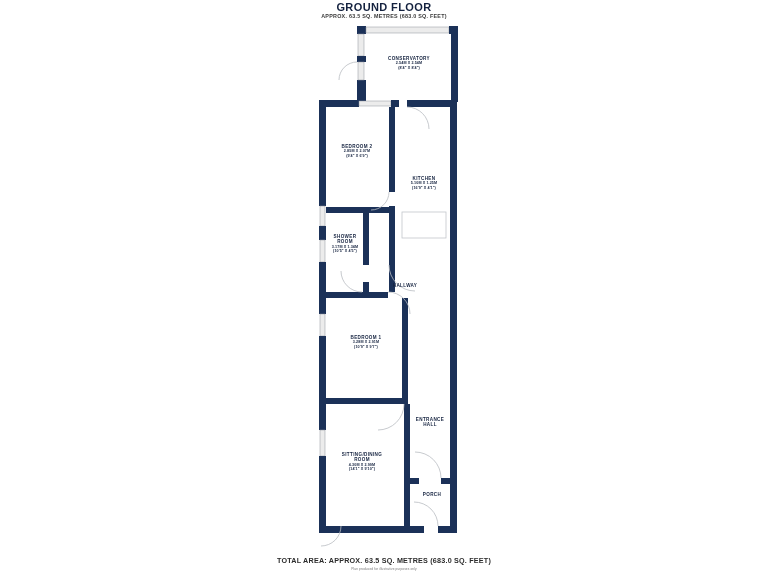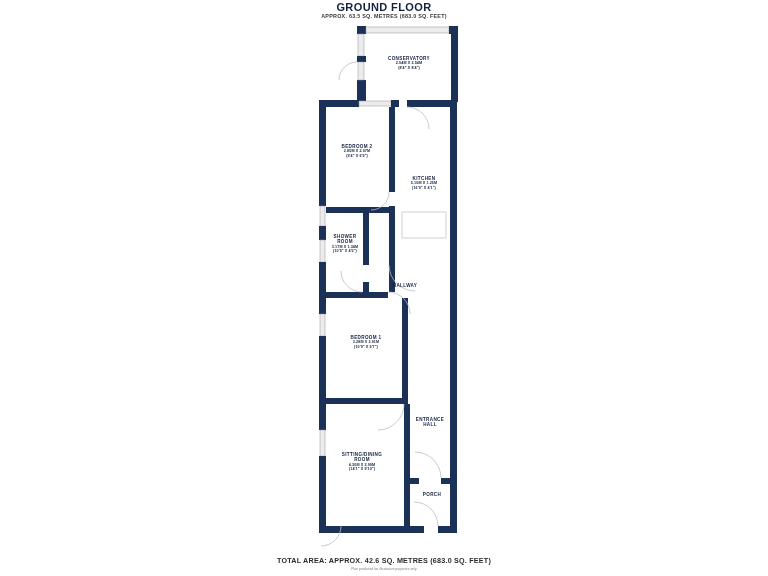--- a/index.html
+++ b/index.html
@@ -173,14 +173,14 @@
   <span class="nm">SITTING/DINING
 ROOM</span>
   <span class="dm">4.30M X 2.99M</span>
   <span class="df">(14'1" X 9'10")</span>
 </div>
 
 <div class="lbl" style="left:372px;top:492px;width:120px;">
   <span class="nm">PORCH</span>
 </div>
 
-<div class="hdr" id="total">TOTAL AREA: APPROX. 42.6 SQ. METRES (683.0 SQ. FEET)</div>
+<div class="hdr" id="total">TOTAL AREA: APPROX. 63.5 SQ. METRES (683.0 SQ. FEET)</div>
 <div class="hdr" id="disclaimer">Plan produced for illustrative purposes only</div>
 
 </body></html>

